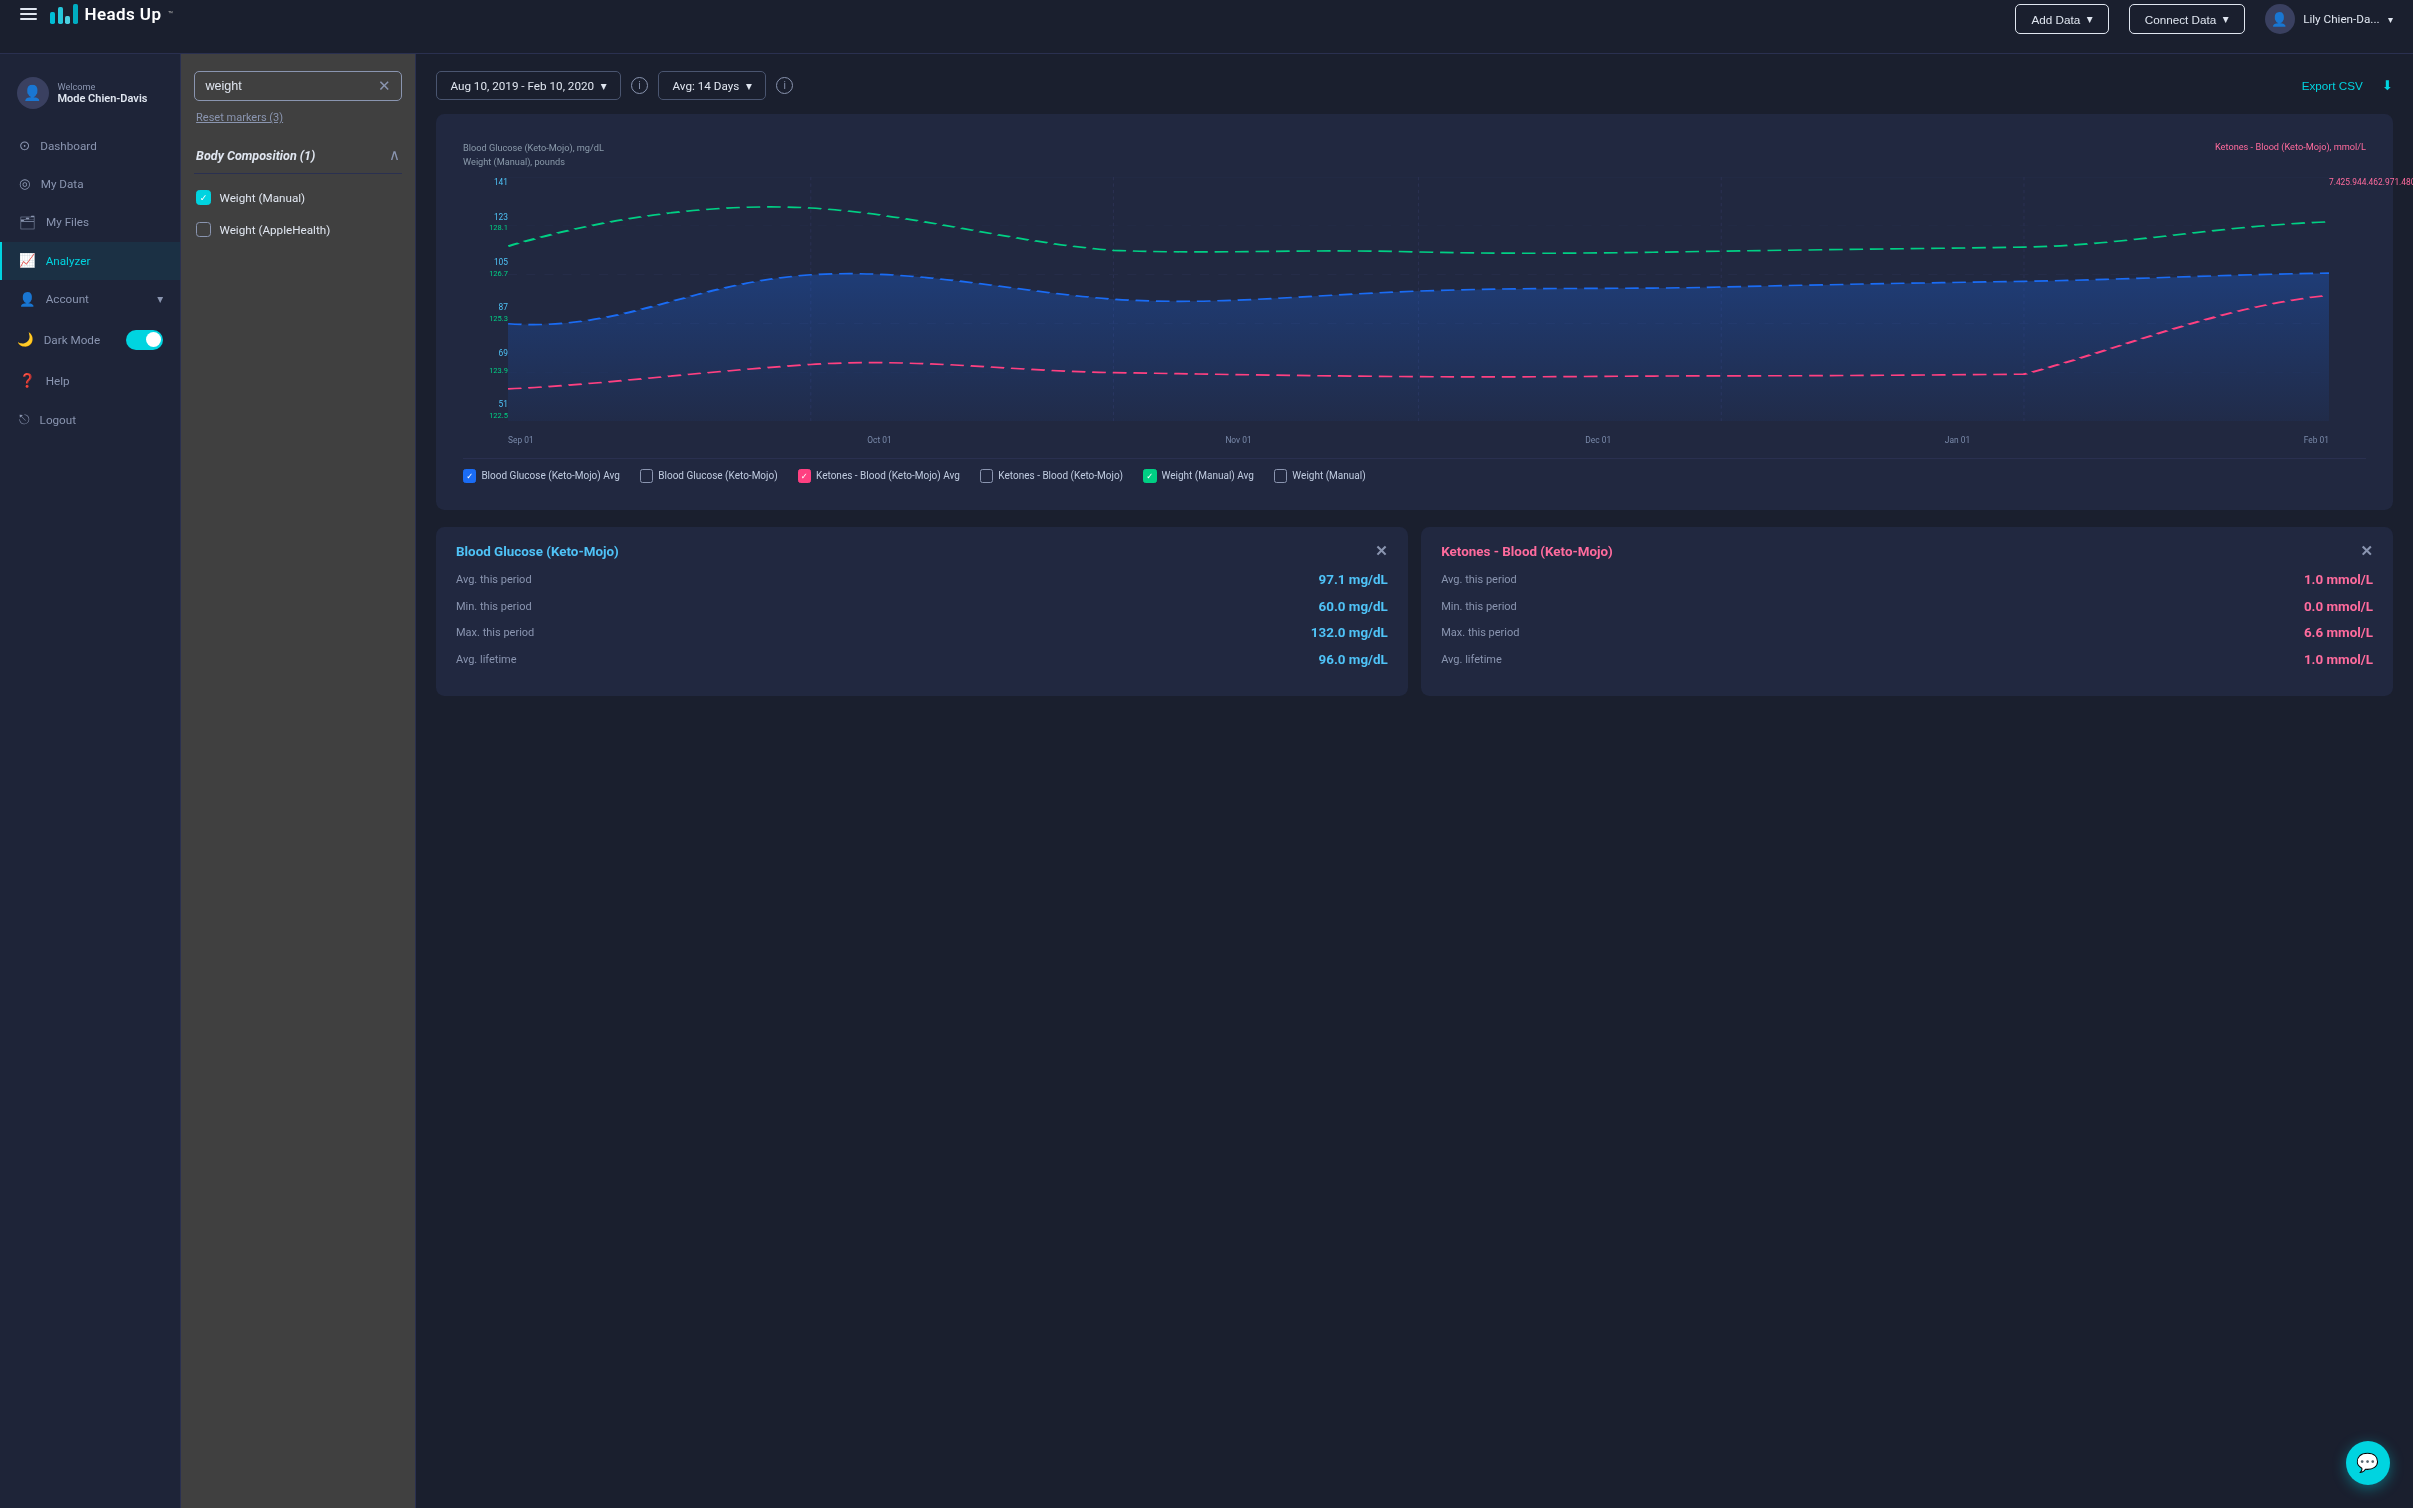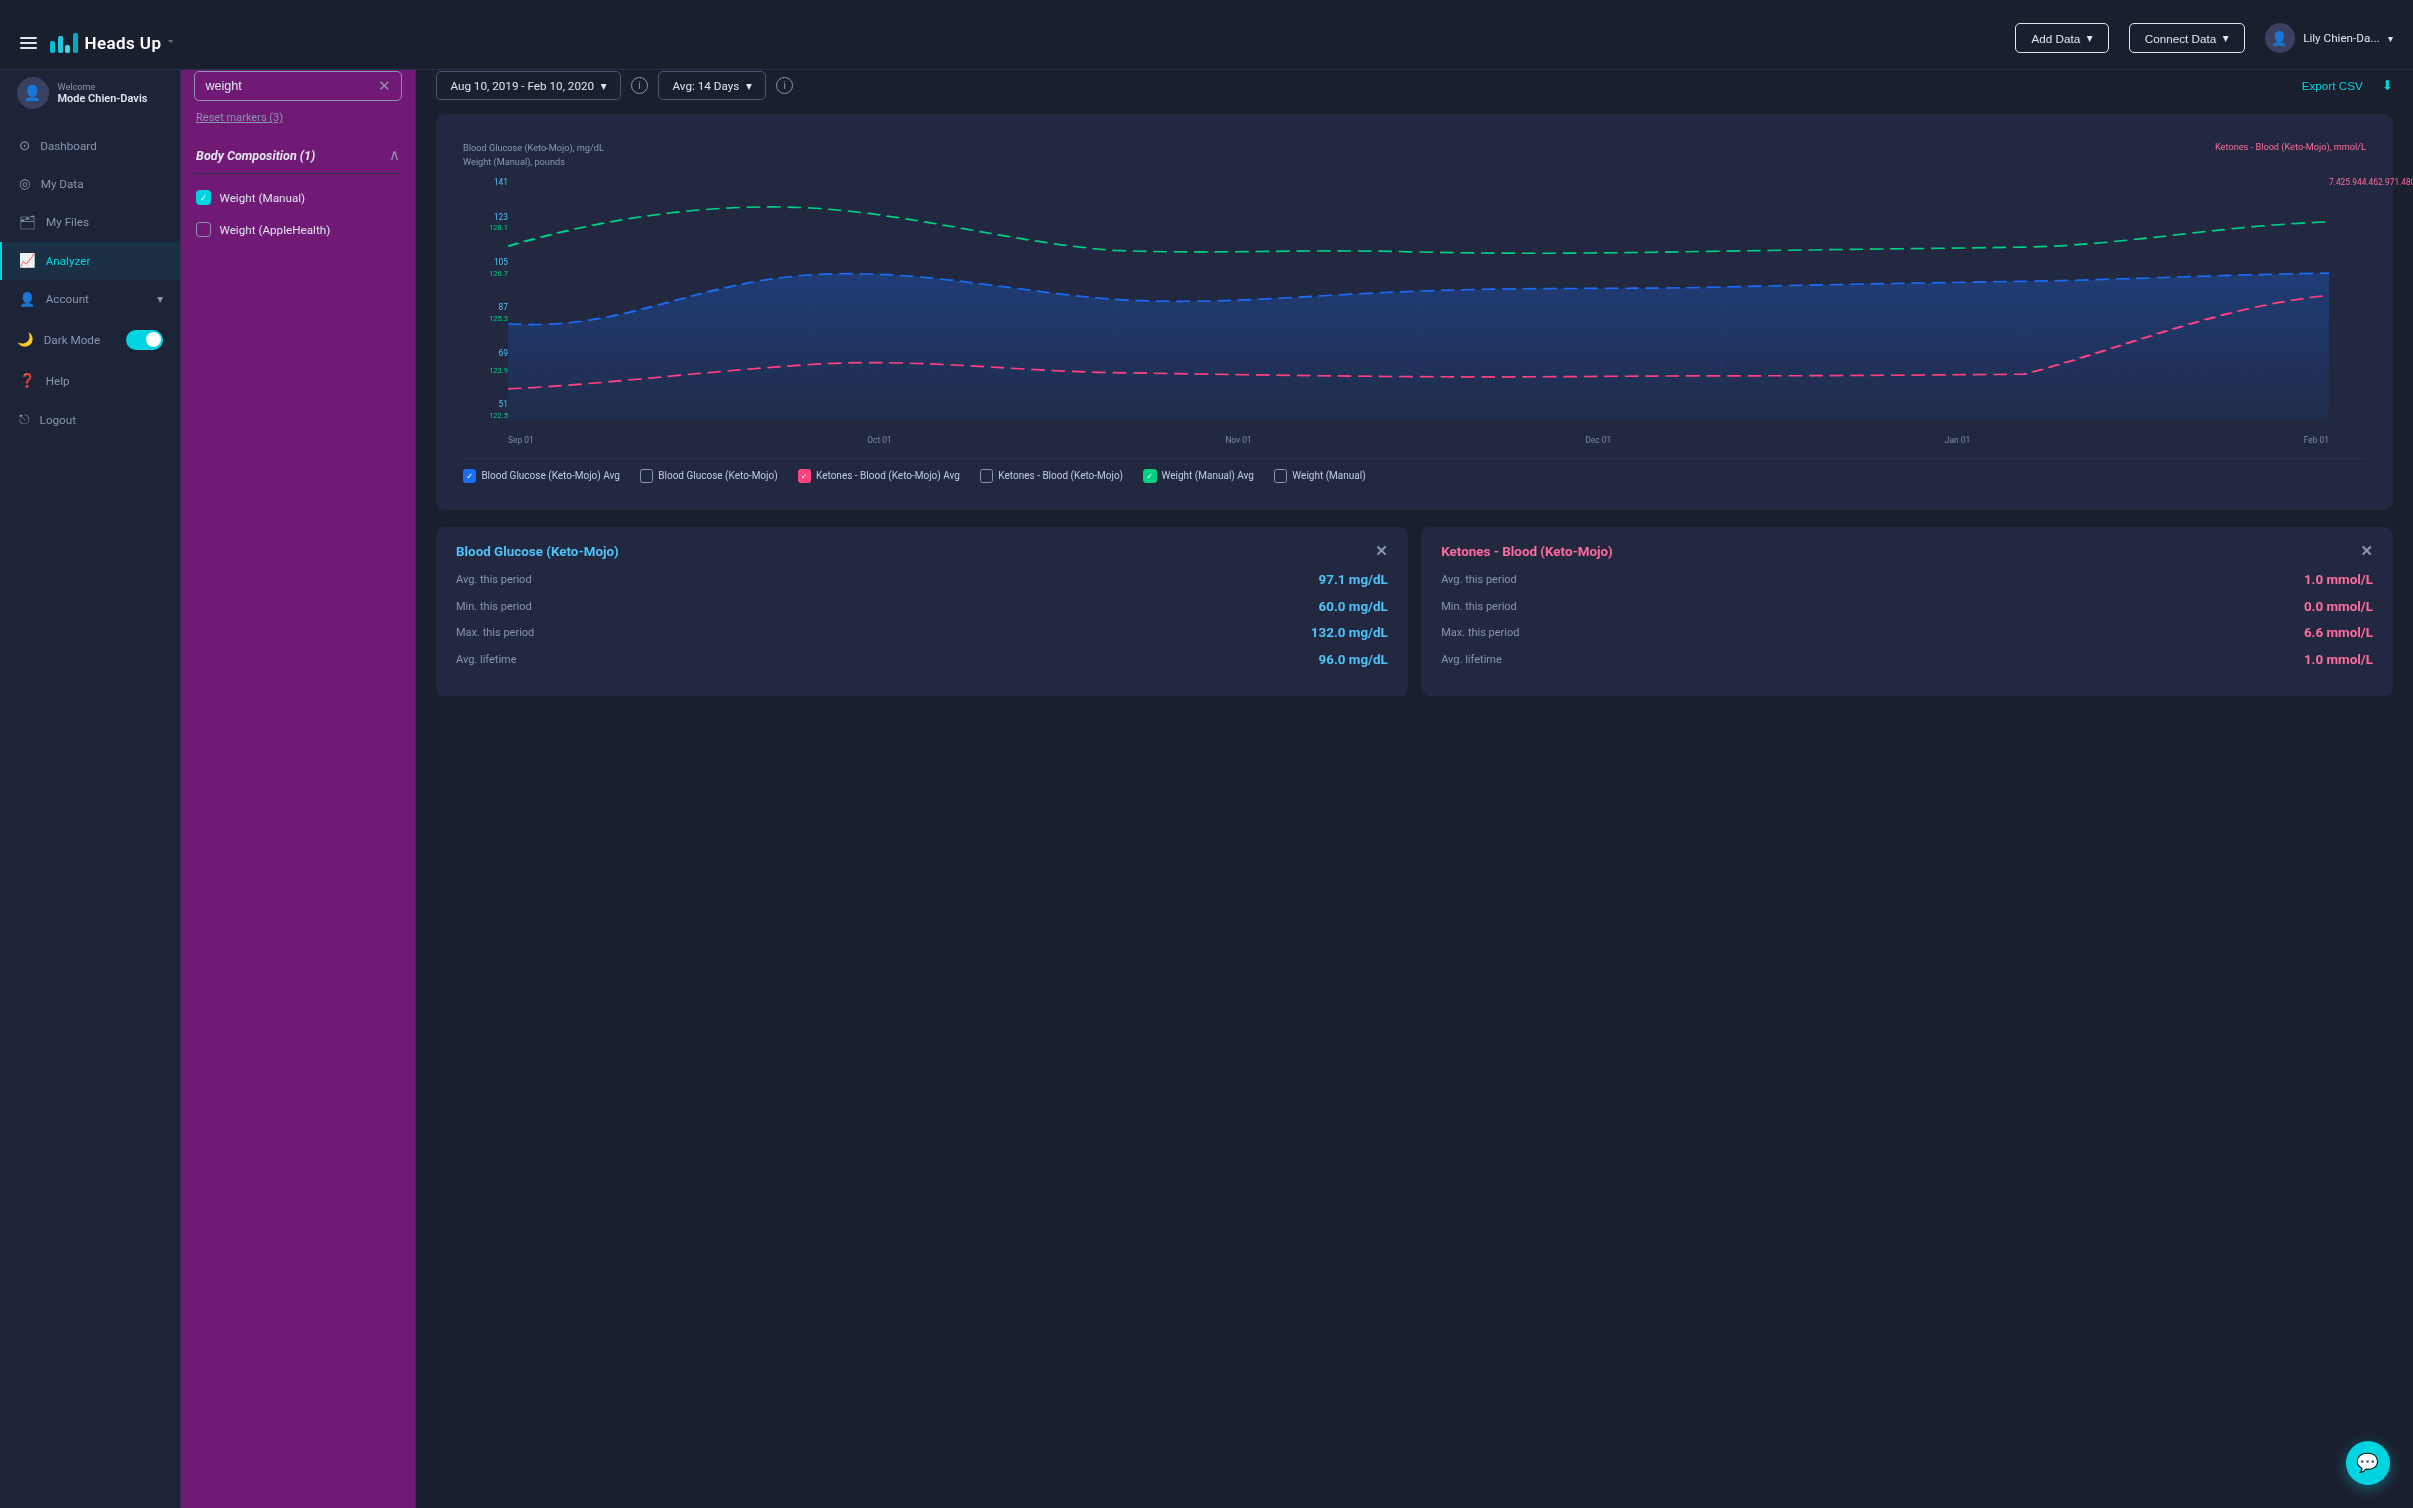--- a/index.html
+++ b/index.html
@@ -8,26 +8,26 @@
       background: #1a1f2e;
       color: #e0e6f0;
       height: 100vh;
       overflow: hidden;
       font-size: 11.7px;
     }
 
     
     .navbar {
       display: flex;
-      align-items: flex-end;
+      align-items: flex-start;
       justify-content: space-between;
       background: #1a1f2e;
       border-bottom: 0.8px solid #2a3050;
-      padding: 16px 20px;
-      height: 70px;
+      padding: 4px 20px;
+      height: 54px;
       position: fixed;
       top: 0; left: 0; right: 0;
       z-index: 100;
     }
     .nav-left { display: flex; align-items: center; gap: 13.4px; }
     .hamburger { cursor: pointer; display: flex; flex-direction: column; gap: 3.4px; }
     .hamburger span { display: block; width: 17px; height: 1.7px; background: #e0e6f0; border-radius: 1.7px; }
     .logo { display: flex; align-items: center; gap: 6.7px; }
     .logo-bars { display: flex; align-items: flex-end; gap: 2.5px; }
     .logo-bar { width: 5px; border-radius: 1.7px; }
@@ -128,21 +128,21 @@
       flex: 1;
       overflow-y: auto;
       display: flex;
       gap: 0;
     }
 
     
     .search-panel {
       width: 235px;
       min-width: 235px;
-      background: #701a75;
+      background: #404040;
       border-right: 0.8px solid #2a3050;
       padding: 17px 13.4px;
       overflow-y: auto;
     }
     .search-box {
       display: flex; align-items: center;
       border: 1.3px solid #8a95b0;
       border-radius: 5px;
       background: transparent;
       padding: 6.7px 10px;

